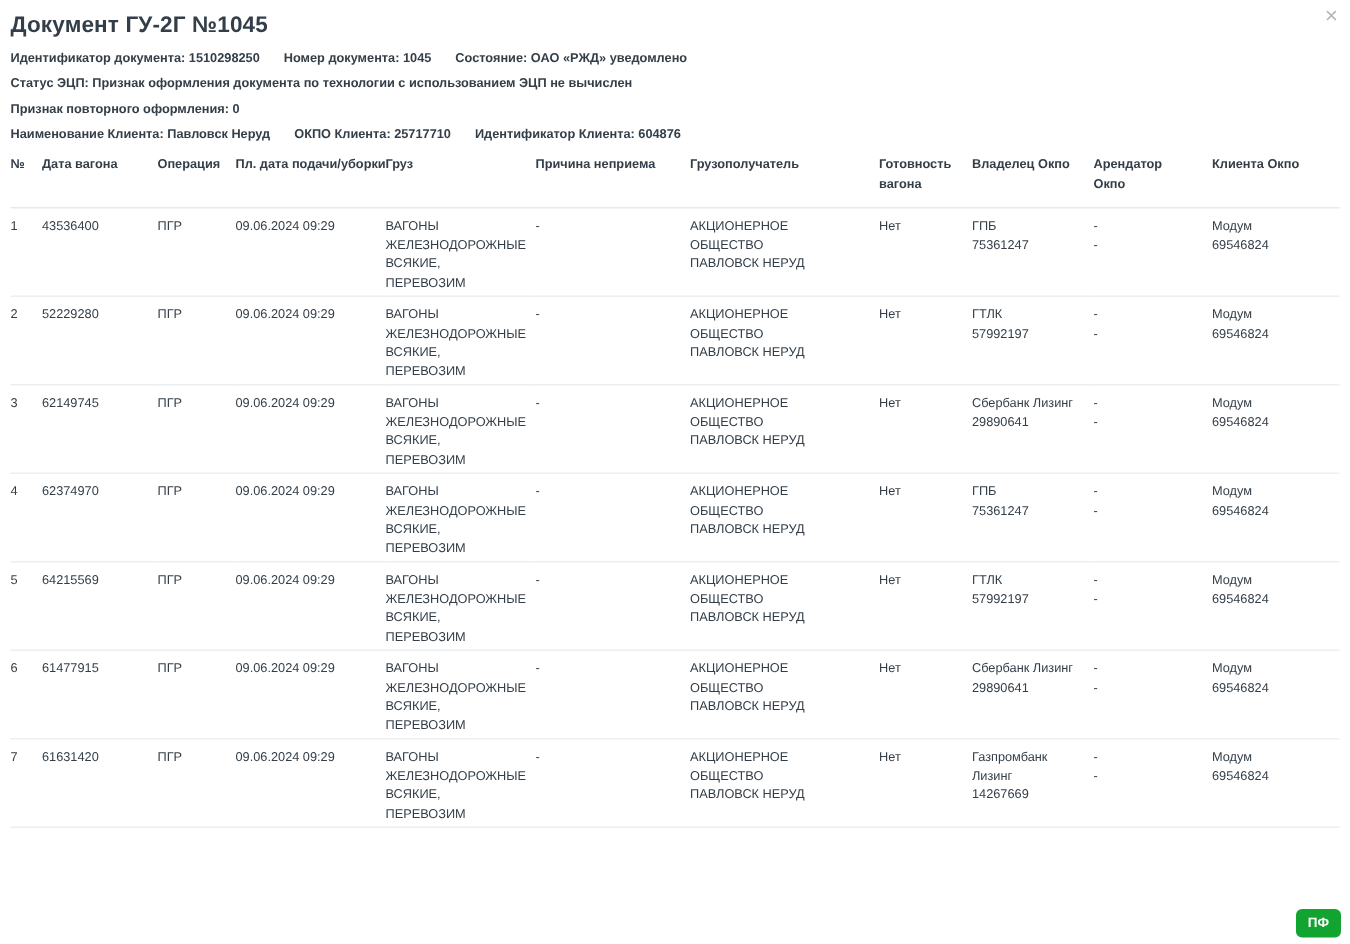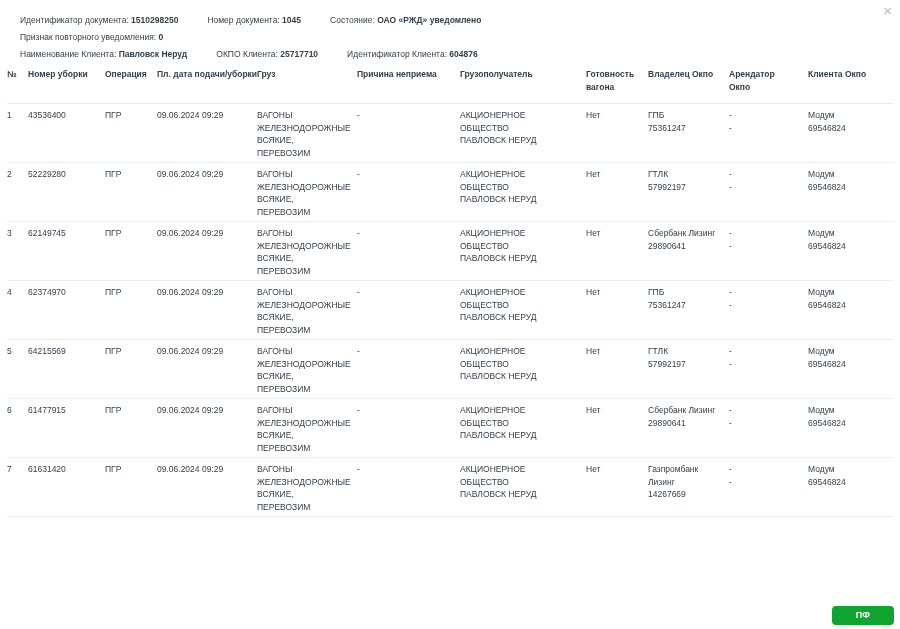--- a/index.html
+++ b/index.html
@@ -11,74 +11,76 @@
   }
   .modal { padding:8px 7px 0 7px; width:100%; height:100%; position:relative; }
   .title { font-size:15px; line-height:18px; font-weight:700; margin:0; letter-spacing:.1px; }
   .close-btn {
     position:absolute; top:3px; right:8px; font-size:15px; line-height:1;
     color:#b6b9bc; cursor:pointer; user-select:none;
   }
   .meta { margin-top:6px; }
   .meta-line { font-size:8.5px; line-height:12px; margin-bottom:5px; white-space:nowrap; }
   .meta-pair { margin-right:16px; }
-  .meta-label { font-weight:400;margin-left:13px; }
+  .meta-label { font-weight:700; }
   .meta-value { font-weight:700; }
   table.wagons {
     border-collapse:collapse; table-layout:fixed; width:886px;
     margin-top:8px; font-size:8.5px;
   }
   .wagons th {
     text-align:left; vertical-align:top; font-weight:700; line-height:12.5px;
     padding:0 10px 10px 0; border-bottom:1px solid #e7e9ea;
   }
   .wagons th.nw { white-space:nowrap; }
   .wagons td {
     vertical-align:top; line-height:12.5px; padding:5px 10px 3px 0;
     border-bottom:1px solid #eceeef; white-space:pre-line;
     overflow:hidden;
   }
   .pf-button {
     position:absolute; right:6px; bottom:4px;
     background:#12a430; color:#ffffff; border:none; border-radius:4px;
     font-family:inherit; font-size:9px; font-weight:700;
-    padding:5px 24px; line-height:9px; cursor:pointer;text-align:center;
+    padding:5px 8px; line-height:9px; cursor:pointer;text-align:center;
   }
 </style>
 </head>
 <body>
 
 <div class="modal">
 
+  <h1 class="title">Документ ГУ-2Г №1045</h1>
   <span class="close-btn">×</span>
 
   <div class="meta">
       <div class="meta-line"><span class="meta-pair"><span class="meta-label">Идентификатор документа: </span><span class="meta-value">1510298250</span></span><span class="meta-pair"><span class="meta-label">Номер документа: </span><span class="meta-value">1045</span></span><span class="meta-pair"><span class="meta-label">Состояние: </span><span class="meta-value">ОАО «РЖД» уведомлено</span></span></div>
-      <div class="meta-line"><span class="meta-pair"><span class="meta-label">Признак повторного уведомления: </span><span class="meta-value">0</span></span></div>
+      <div class="meta-line"><span class="meta-pair"><span class="meta-label">Статус ЭЦП: </span><span class="meta-value">Признак оформления документа по технологии с использованием ЭЦП не вычислен</span></span></div>
+      <div class="meta-line"><span class="meta-pair"><span class="meta-label">Признак повторного оформления: </span><span class="meta-value">0</span></span></div>
       <div class="meta-line"><span class="meta-pair"><span class="meta-label">Наименование Клиента: </span><span class="meta-value">Павловск Неруд</span></span><span class="meta-pair"><span class="meta-label">ОКПО Клиента: </span><span class="meta-value">25717710</span></span><span class="meta-pair"><span class="meta-label">Идентификатор Клиента: </span><span class="meta-value">604876</span></span></div>
     </div>
 
   <table class="wagons">
     <colgroup>
       <col style="width:21px">
         <col style="width:77px">
         <col style="width:52px">
       <col style="width:100px">
         <col style="width:100px">
         <col style="width:103px">
       <col style="width:126px">
         <col style="width:62px">
         <col style="width:81px">
       <col style="width:79px">
         <col style="width:85px">
     </colgroup>
     <thead>
       <tr>
         <th class="nw">№</th>
-        <th class="nw">Номер уборки</th>
+        <th class="nw">Дата вагона</th>
         <th class="nw">Операция</th>
         <th class="nw">Пл. дата подачи/уборки</th>
         <th class="nw">Груз</th>
         <th class="nw">Причина неприема</th>
         <th class="nw">Грузополучатель</th>
         <th>Готовность вагона</th>
         <th>Владелец Окпо</th>
         <th>Арендатор Окпо</th>
         <th>Клиента Окпо</th>
       </tr>

